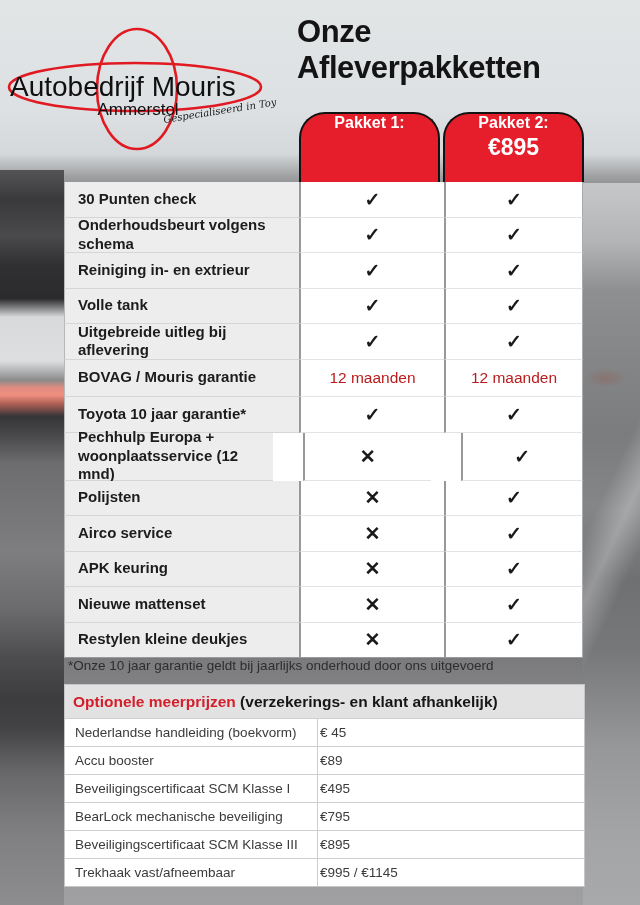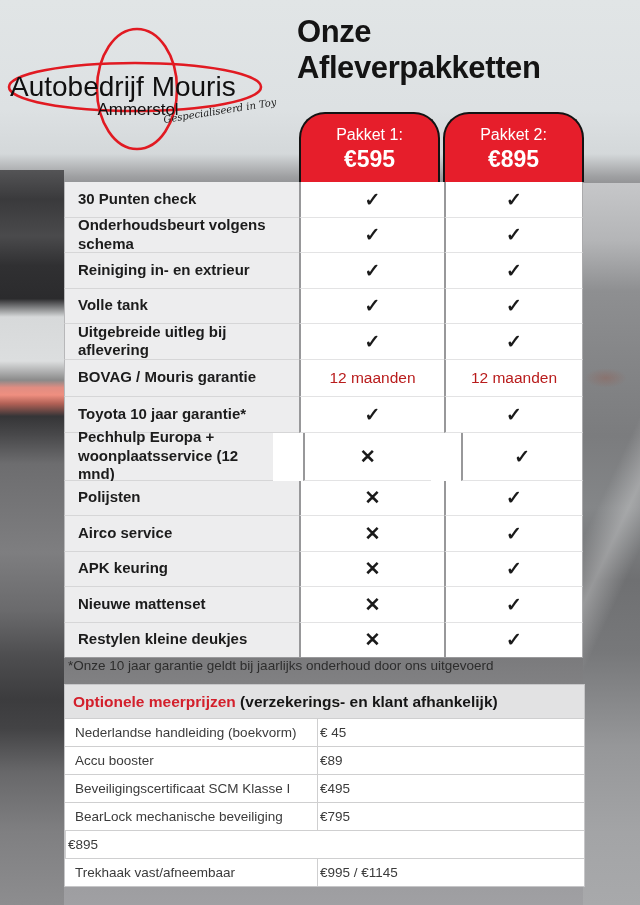--- a/index.html
+++ b/index.html
@@ -38,21 +38,21 @@
   .logo { position:absolute; left:4px; top:20px; width:272px; height:148px; }
 
   
   .title { position:absolute; left:297px; top:14px; width:300px;
     font-size:31px; font-weight:bold; color:#141414; line-height:1.16; letter-spacing:-0.4px; }
 
   
   .tabs { position:absolute; left:299px; top:112px; width:285px; height:70px; display:flex; gap:3px; }
   .tab { flex:1; background:#e61e2b; border:2px solid #131313; border-bottom:none;
     border-radius:26px 26px 0 0; color:#fff; text-align:center; }
-  .tab .t-label { margin-top:12px; font-size:16px; font-weight:normal; }
+  .tab .t-label { font-size:16px; font-weight:bold; }
   .tab .t-price { margin-top:2px; font-size:23px; font-weight:bold; }
 
   
   .ctable { position:absolute; left:64px; top:182px; width:519px; background:#fff; }
   .crow { display:flex; height:35.5px; }
   .crow.tall { height:48px;gap:30px; }
   .ccell { display:flex; align-items:center; }
   .c-label { width:235px; background:#ededee; border-bottom:1px solid #d6d6d7; border-left:1px solid #b7b7b9;
     padding:2px 8px 2px 13px; font-size:15px; font-weight:bold; color:#1c1c1c; line-height:1.25; }
   .c-val { width:145px; background:#fff; border-left:2px solid #98989a; border-bottom:1px solid #e3e3e4;
@@ -91,21 +91,20 @@
 </svg>
 
 <div class="title">
   <div>Onze</div>
   <div>Afleverpakketten</div>
 </div>
 
 <div class="tabs">
   <div class="tab">
     <div class="t-label">Pakket 1:</div>
-    <div class="t-price">€595</div>
   </div>
   <div class="tab">
     <div class="t-label">Pakket 2:</div>
     <div class="t-price">€895</div>
   </div>
 </div>
 
 <div class="ctable">
   <div class="crow">
     <div class="ccell c-label">30 Punten check</div>
@@ -191,19 +190,20 @@
   </div>
   <div class="orow">
     <div class="ocell o-label">Beveiligingscertificaat SCM Klasse I</div>
     <div class="ocell o-price">€495</div>
   </div>
   <div class="orow">
     <div class="ocell o-label">BearLock mechanische beveiliging</div>
     <div class="ocell o-price">€795</div>
   </div>
   <div class="orow">
+    <div class="ocell o-label">Beveiligingscertificaat SCM Klasse III</div>
     <div class="ocell o-price">€895</div>
   </div>
   <div class="orow">
     <div class="ocell o-label">Trekhaak vast/afneembaar</div>
     <div class="ocell o-price">€995 / €1145</div>
   </div>
 </div>
 
 </body></html>

